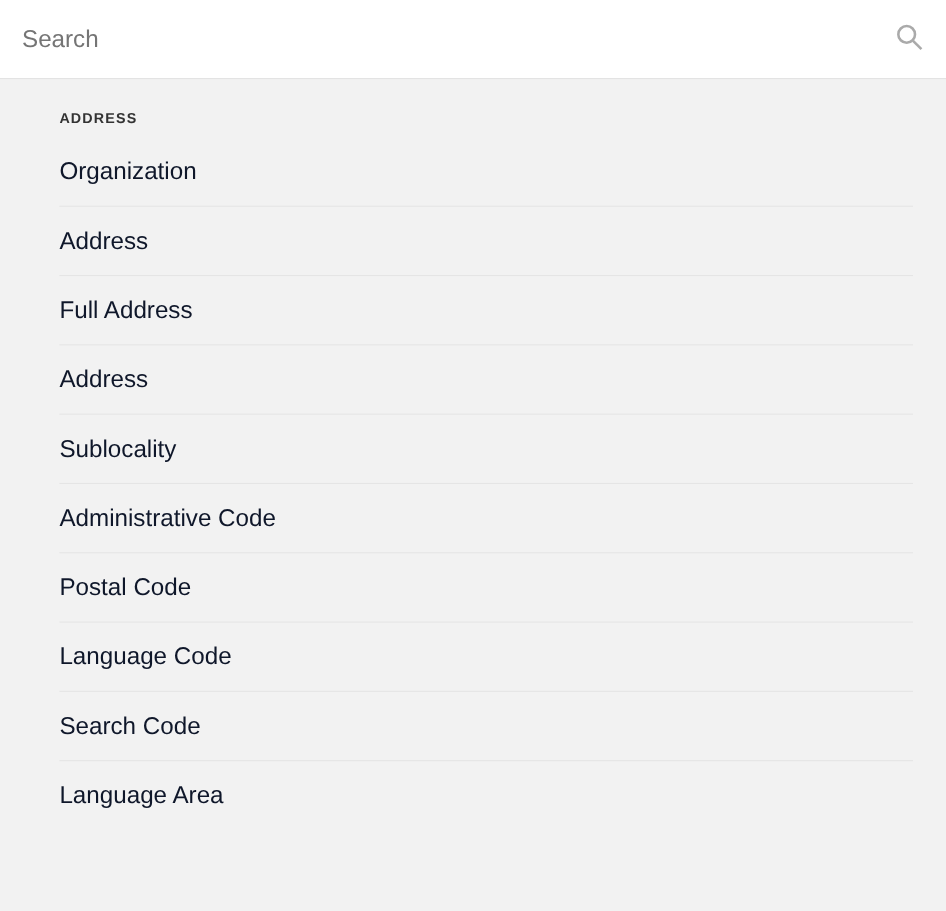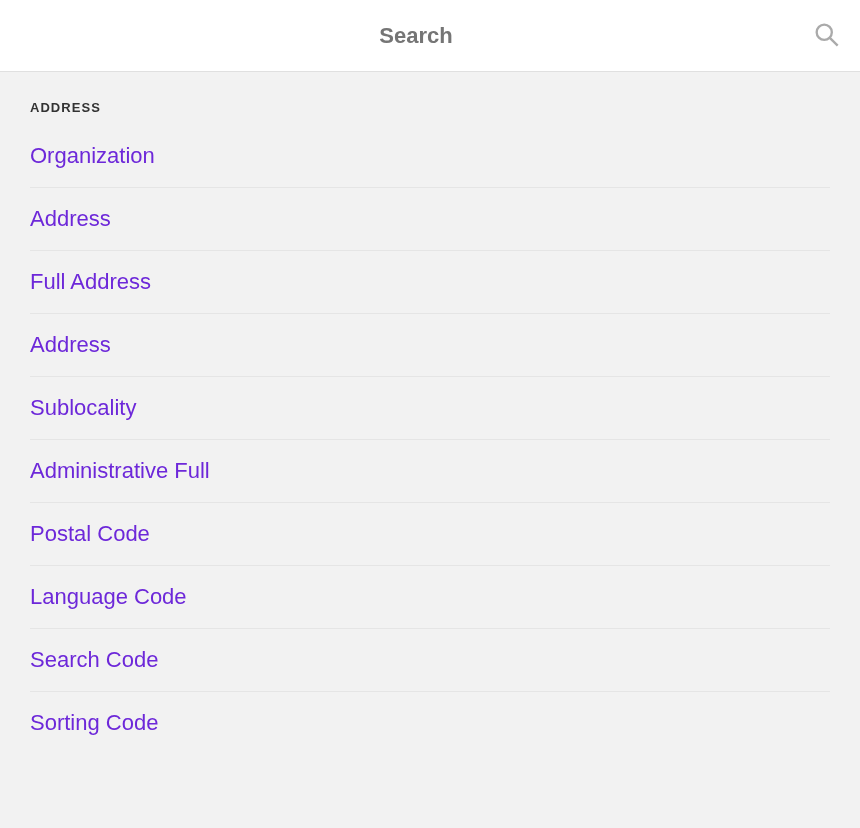--- a/index.html
+++ b/index.html
@@ -25,58 +25,58 @@
       border-bottom: 1px solid #e0e0e0;
     }
 
     .search-input {
       flex: 1;
       border: none;
       outline: none;
       background: transparent;
       font-size: 22px;
       color: #999;
-      font-weight: 700;
-      text-align: center;
+      font-weight: 400;
     }
 
     .search-icon-wrapper {
       display: flex;
       align-items: center;
       justify-content: center;
     }
 
     .search-icon svg {
       width: 28px;
       height: 28px;
       stroke: #aaa;
       fill: none;
       stroke-width: 2;
     }
 
     .content {
       padding: 28px 30px 0 30px;
+      margin-left: 24px;
     }
 
     .section-header {
       font-size: 13px;
       font-weight: 700;
       color: #333;
       letter-spacing: 0.08em;
       margin-bottom: 10px;
       text-transform: uppercase;
     }
 
     .menu-item {
       display: block;
       width: 100%;
       padding: 18px 0;
       font-size: 22px;
       font-weight: 300;
-      color: #6d28d9;
+      color: #0f172a;
       text-decoration: none;
       cursor: pointer;
       background: transparent;
       border: none;
       text-align: left;
       border-bottom: 1px solid #e5e5e5;
     }
 
     .menu-item:last-child {
       border-bottom: none;
@@ -98,19 +98,19 @@
 </div>
 
 <div class="content">
   <div class="section-header">ADDRESS</div>
   <div id="menu-list">
       <button class="menu-item">Organization</button>
       <button class="menu-item">Address</button>
       <button class="menu-item">Full Address</button>
       <button class="menu-item">Address</button>
       <button class="menu-item">Sublocality</button>
-      <button class="menu-item">Administrative Full</button>
+      <button class="menu-item">Administrative Code</button>
       <button class="menu-item">Postal Code</button>
       <button class="menu-item">Language Code</button>
       <button class="menu-item">Search Code</button>
-      <button class="menu-item">Sorting Code</button>
+      <button class="menu-item">Language Area</button>
     </div>
 </div>
 
 </body></html>

